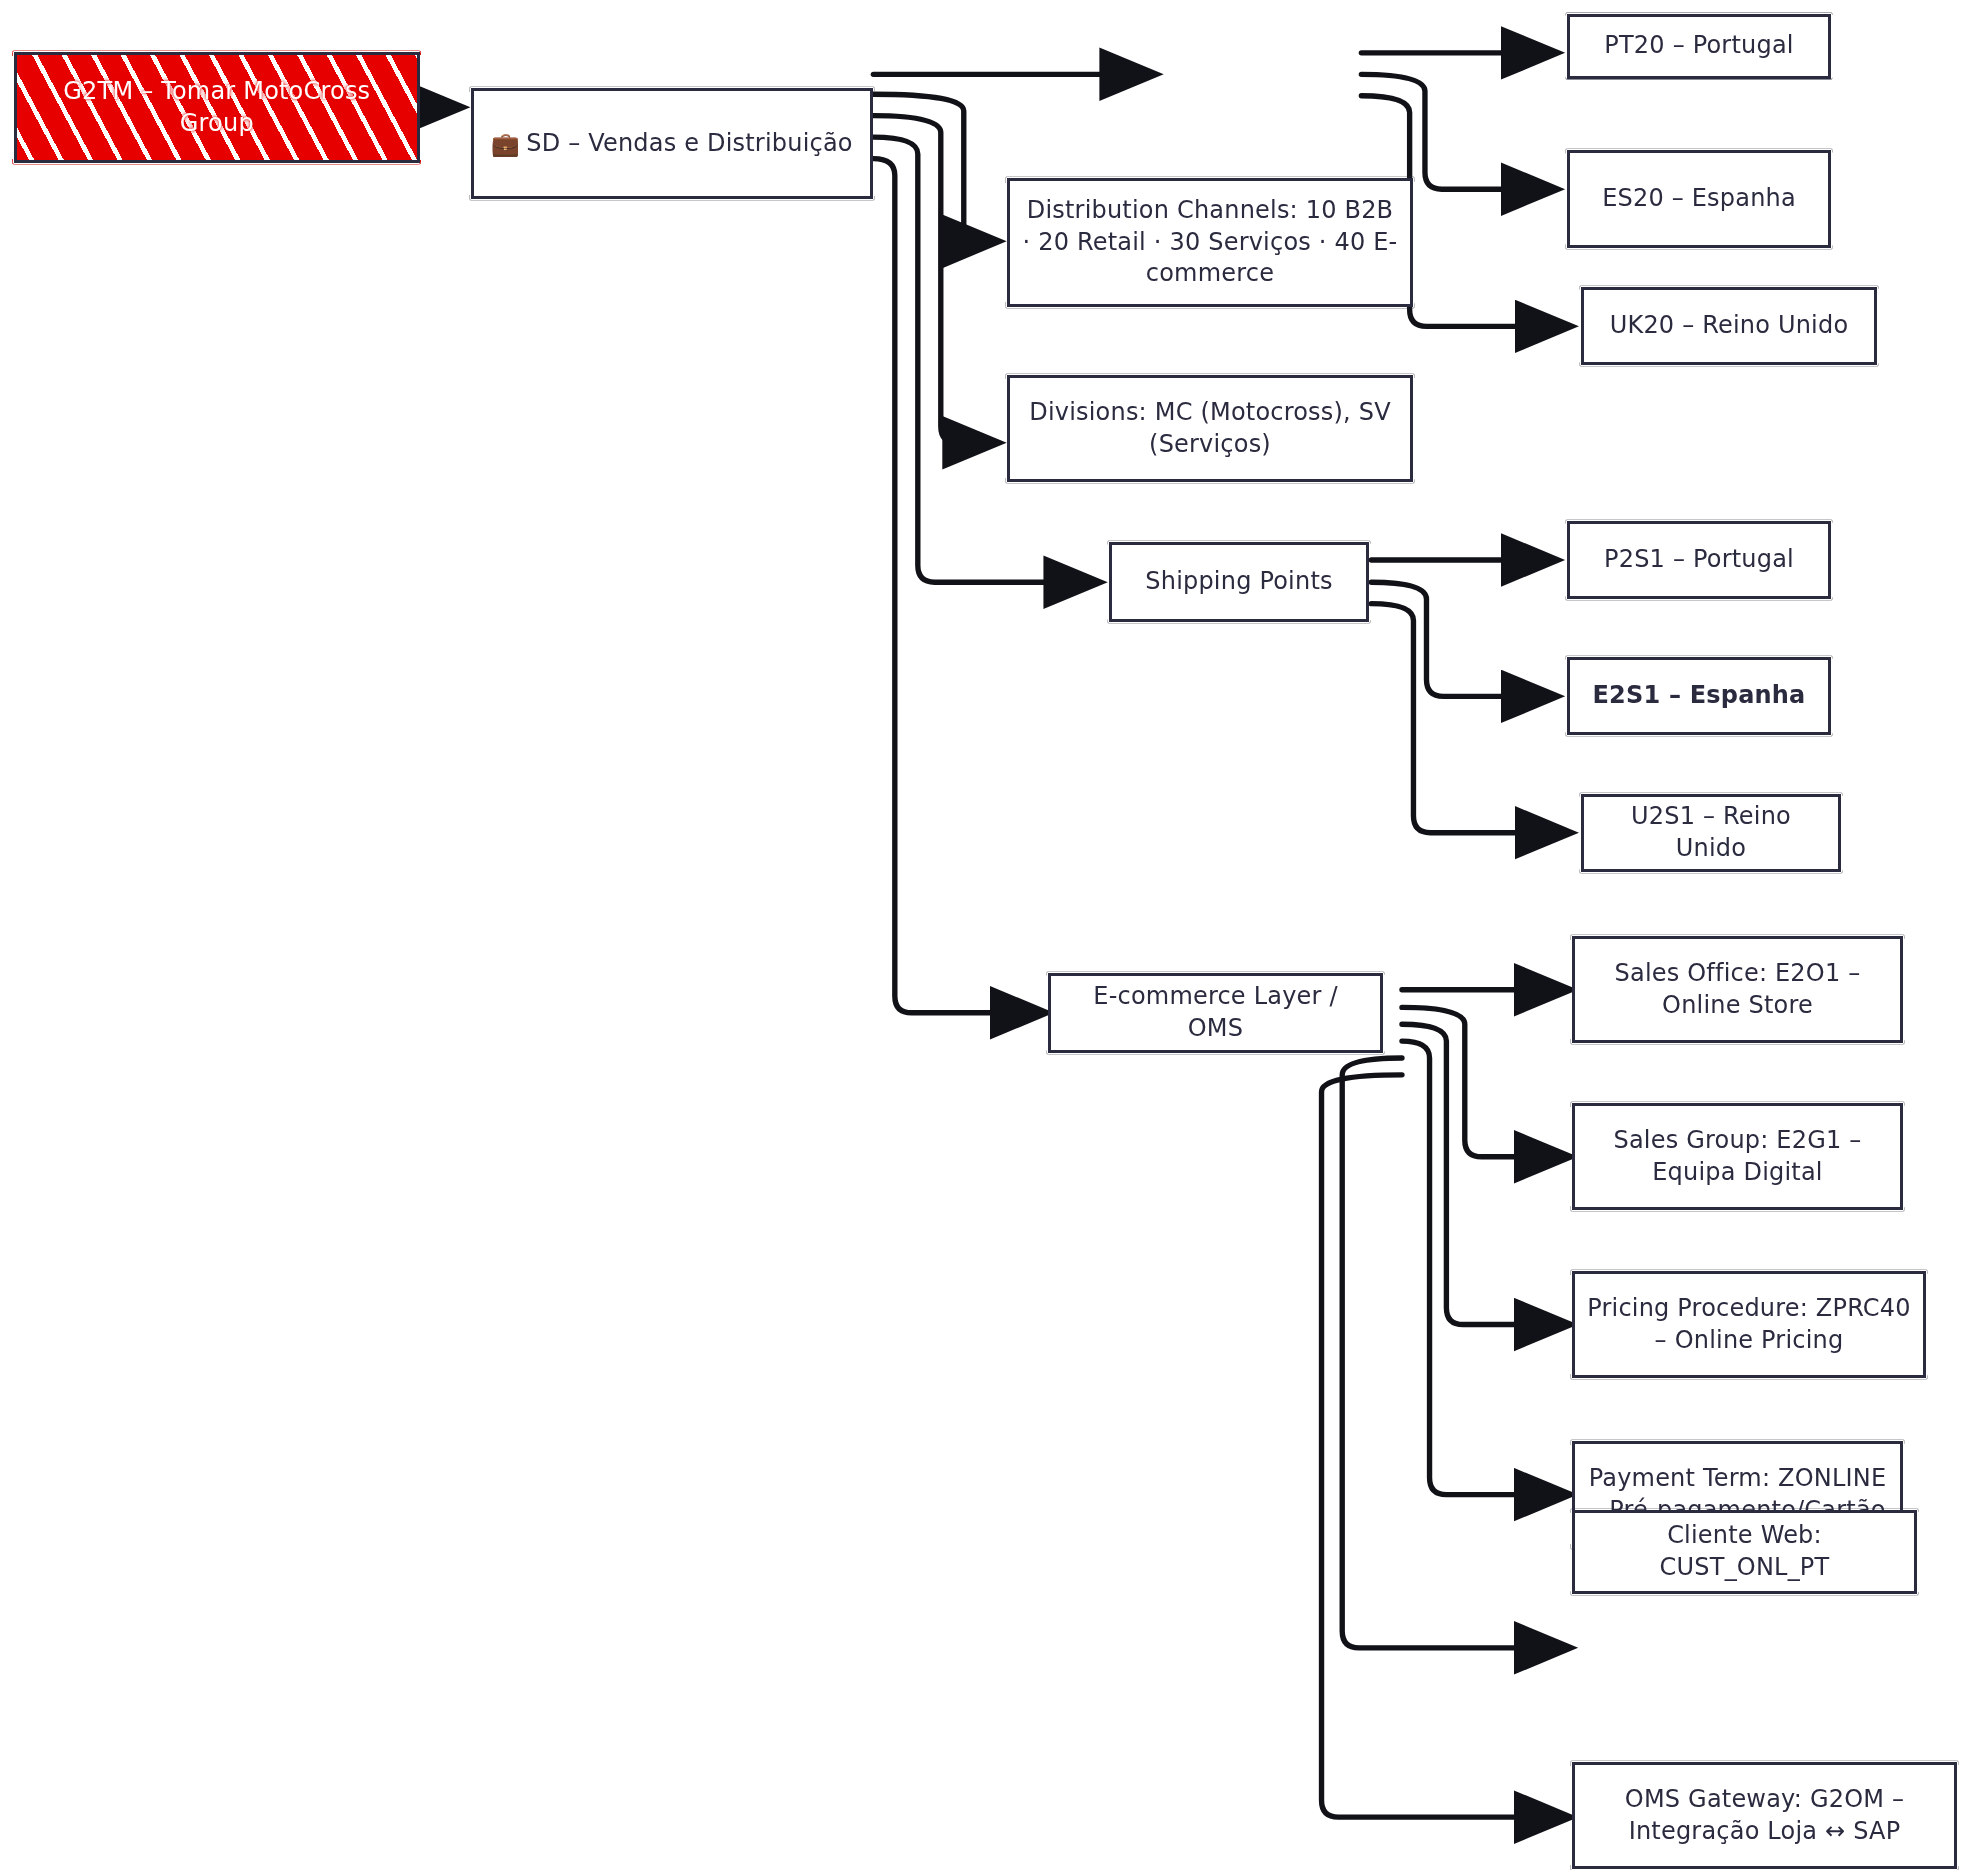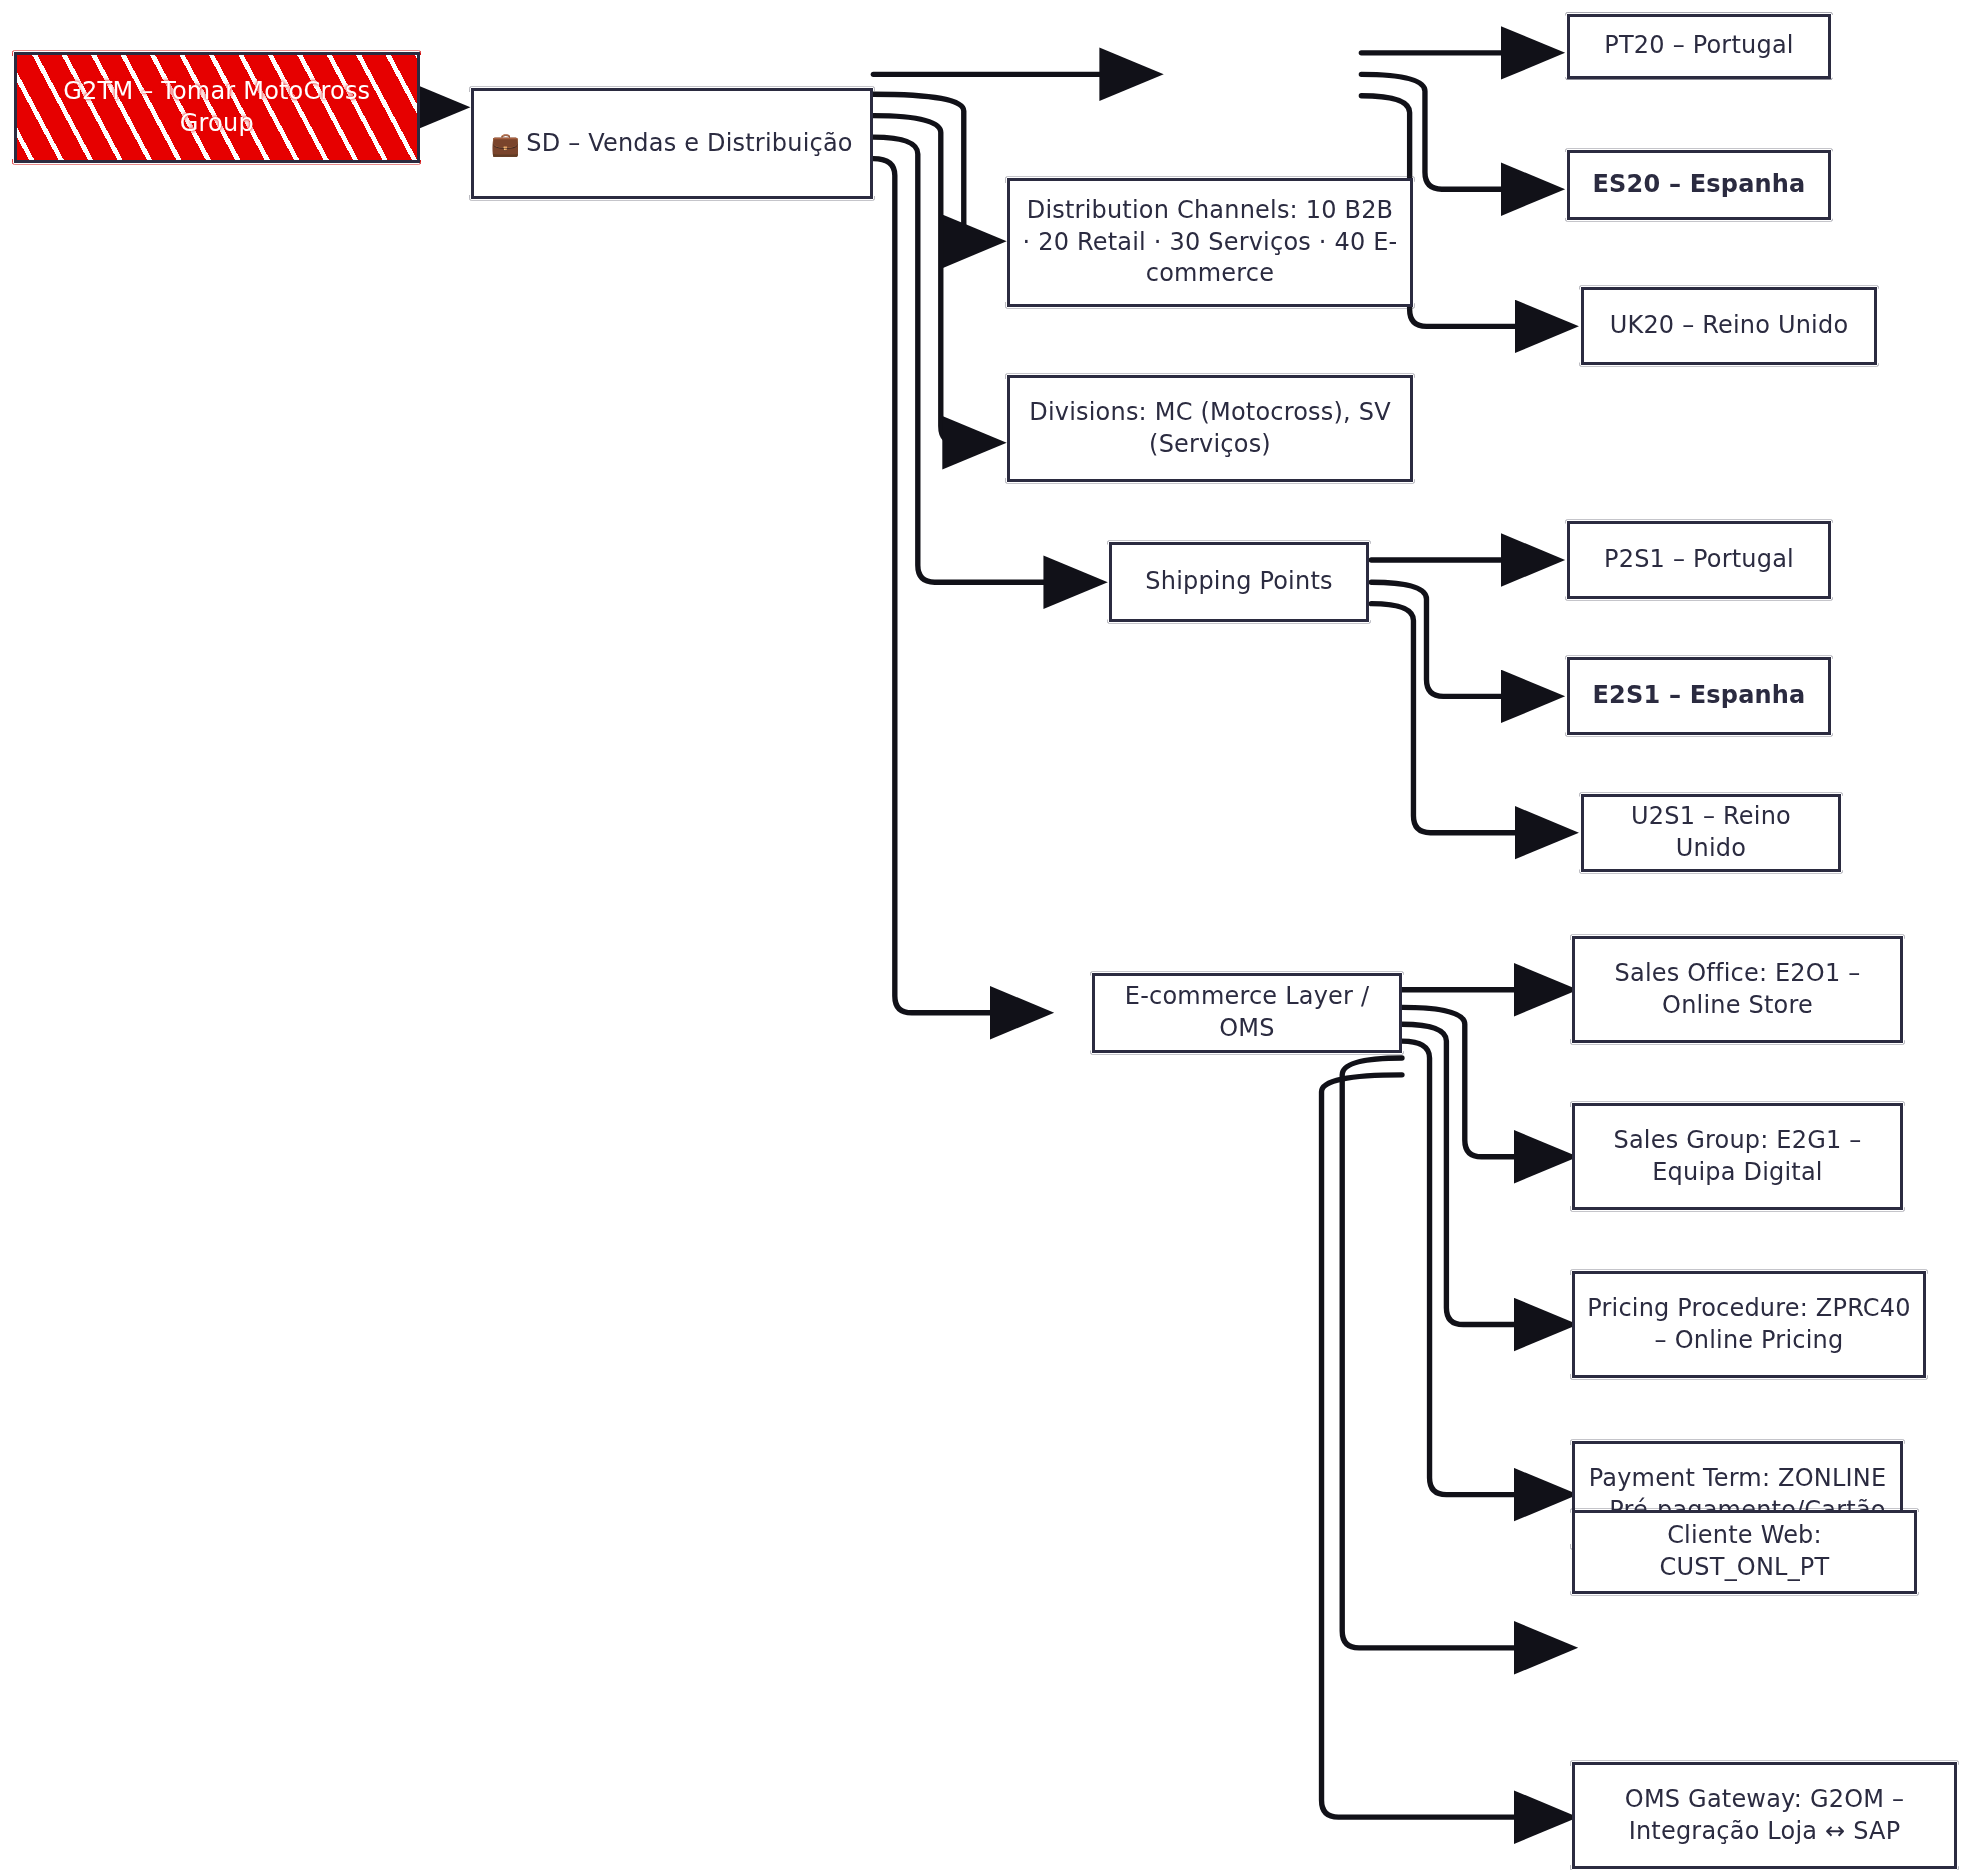--- a/index.html
+++ b/index.html
@@ -86,28 +86,28 @@
   </div>
 
   <div class="node" style="left:1007px;top:375px;width:406px;height:107px;">
     <span class="lbl">Divisions: MC (Motocross), SV (Serviços)</span>
   </div>
 
   <div class="node" style="left:1109px;top:542px;width:260px;height:80px;">
     <span class="lbl">Shipping Points</span>
   </div>
 
-  <div class="node" style="left:1048px;top:973px;width:310px;height:80px;margin-left:44px;">
+  <div class="node" style="left:1048px;top:973px;width:335px;height:80px;">
     <span class="lbl">E-commerce Layer / OMS</span>
   </div>
 
   <div class="node" style="left:1567px;top:13.8px;width:264px;height:65px;">
     <span class="lbl">PT20 – Portugal</span>
   </div>
-  <div class="node" style="left:1567px;top:150px;width:264px;height:70px;font-weight:bold;">
+  <div class="node" style="left:1567px;top:150px;width:264px;height:98px;">
     <span class="lbl">ES20 – Espanha</span>
   </div>
   <div class="node" style="left:1581px;top:287px;width:296px;height:78px;">
     <span class="lbl">UK20 – Reino Unido</span>
   </div>
 
   <div class="node" style="left:1567px;top:521px;width:264px;height:78px;">
     <span class="lbl">P2S1 – Portugal</span>
   </div>
   <div class="node" style="left:1567px;top:657px;width:264px;height:78px;font-weight:bold;">

